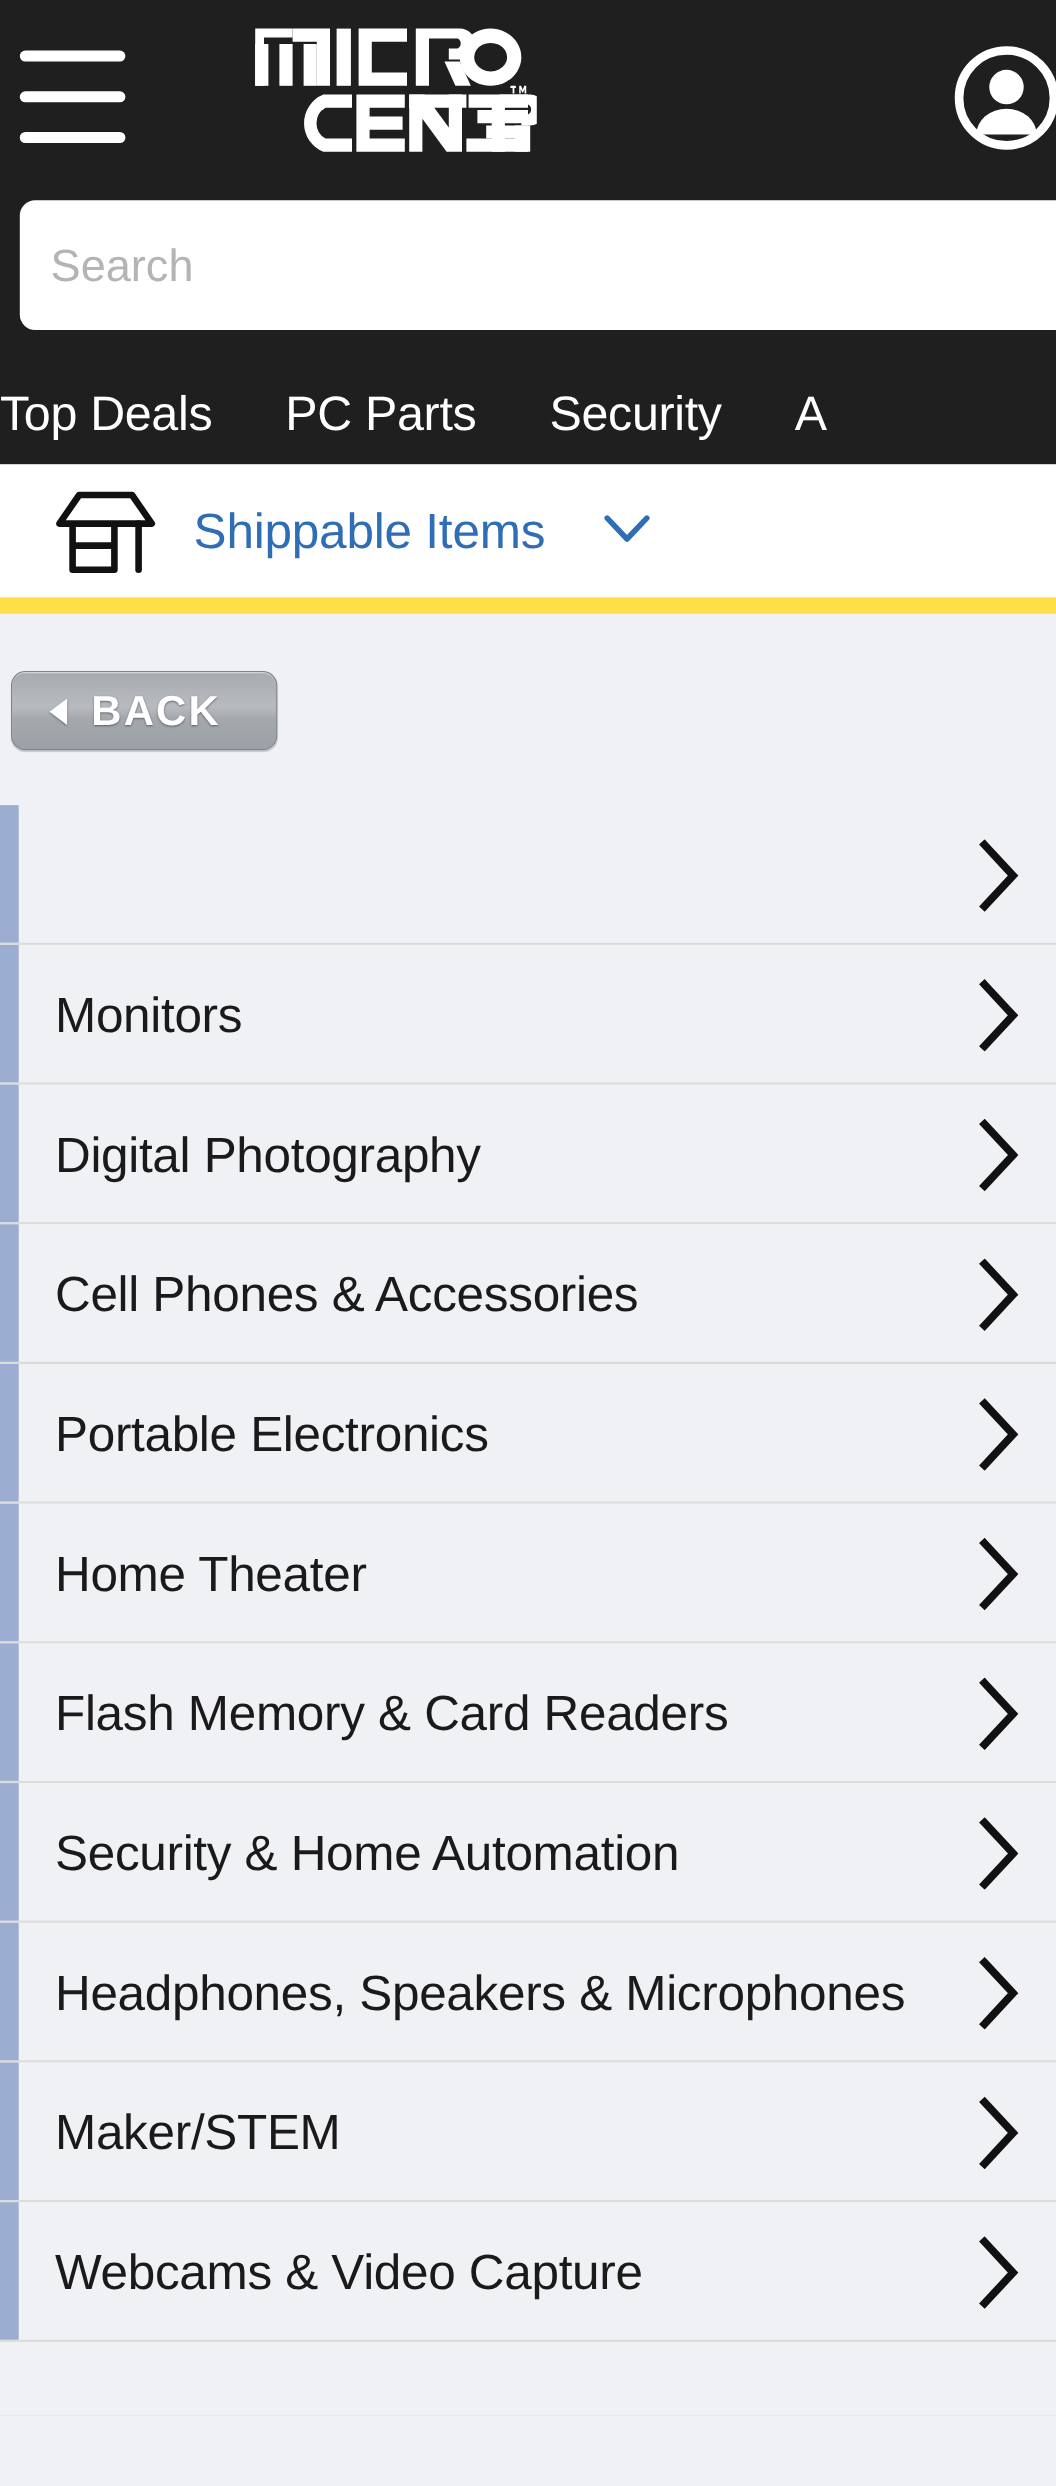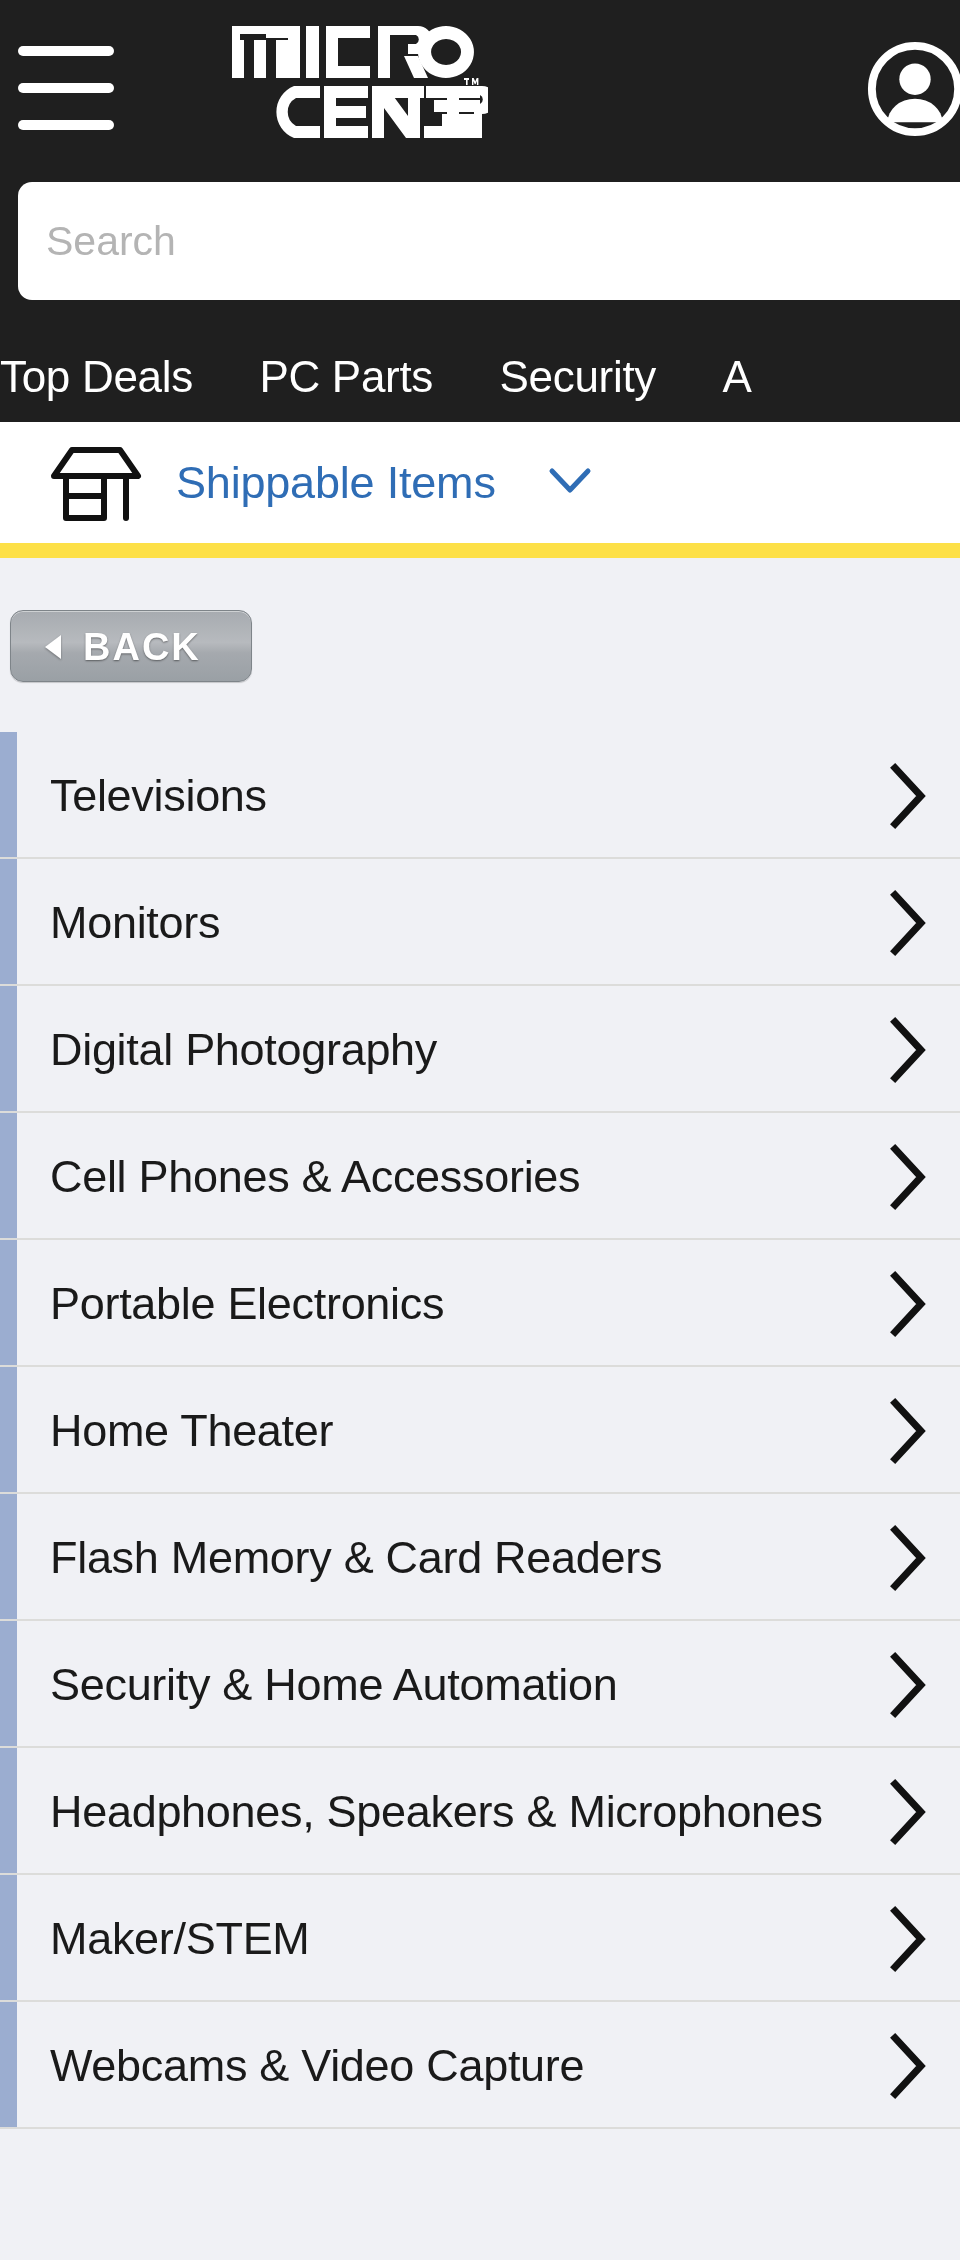--- a/index.html
+++ b/index.html
@@ -311,21 +311,20 @@
   <div class="content">
 
     <div class="back-btn">
       <span class="back-arrow"></span>
       <span class="back-text">BACK</span>
     </div>
 
     <div class="catlist" id="catlist">
         <div class="catrow">
     <span class="accent" style="background: rgb(155, 173, 208);"></span>
-    <span class="label">Televisions</span>
     <span class="chev">
       <svg viewBox="0 0 40 66" xmlns="http://www.w3.org/2000/svg" aria-hidden="true">
         <path d="M7 5 L33 33 L7 61" fill="none" stroke="#111111" stroke-width="7" stroke-linecap="square" stroke-linejoin="miter"></path>
       </svg>
     </span>
   </div>
         <div class="catrow">
     <span class="accent" style="background: rgb(155, 173, 208);"></span>
     <span class="label">Monitors</span>
     <span class="chev">

